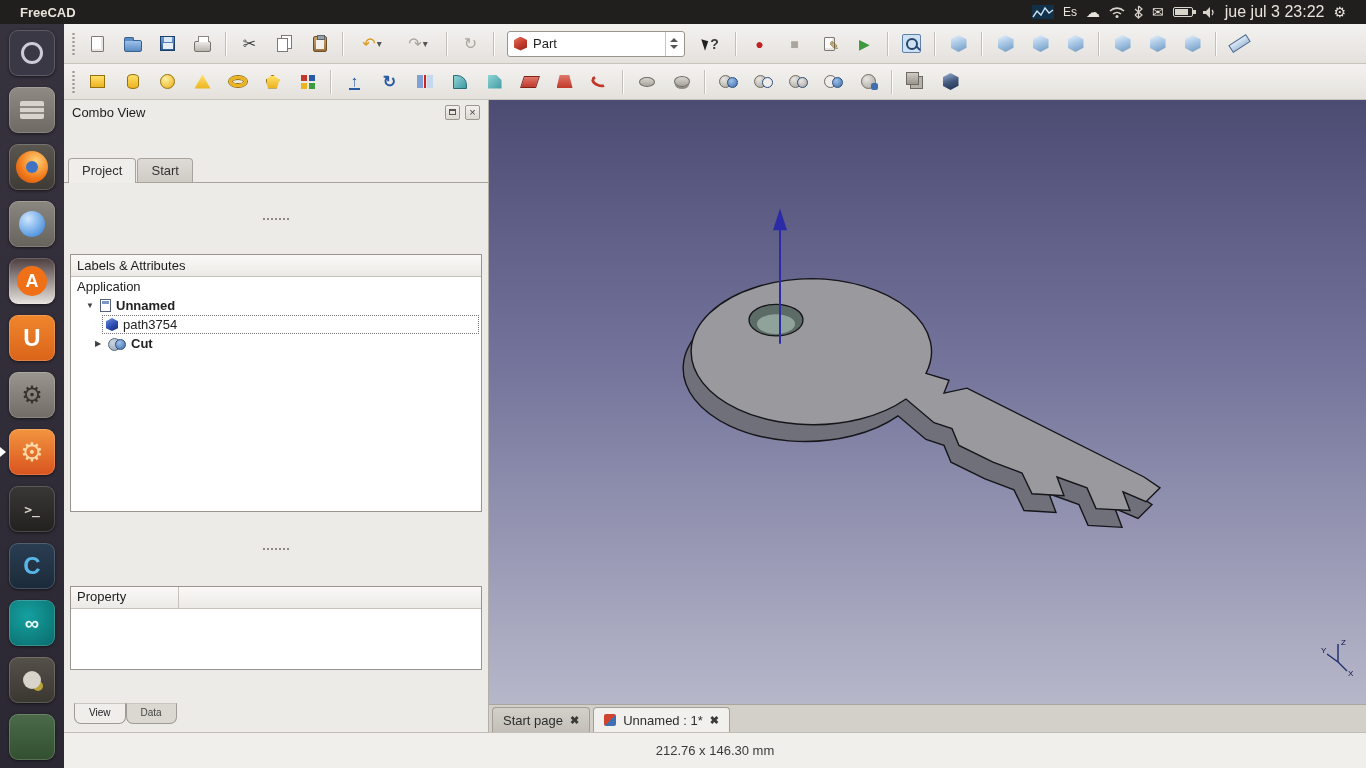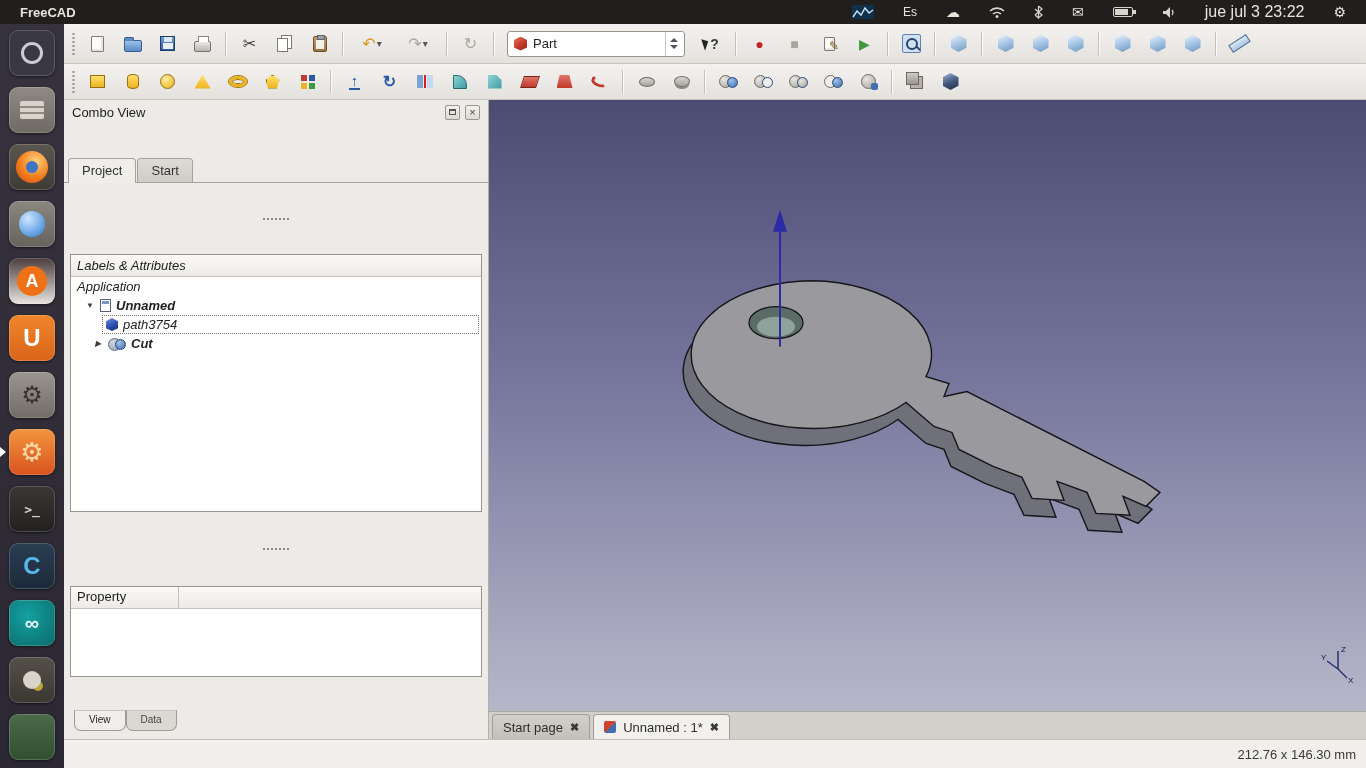--- a/index.html
+++ b/index.html
@@ -3,21 +3,21 @@
 <meta charset="utf-8">
 <style>
   html,body{margin:0;padding:0;background:#555;}
   *{box-sizing:border-box;}
   .screen{position:relative;width:1366px;height:768px;overflow:hidden;background:#d6d2cd;
     font-family:"Liberation Sans",sans-serif;color:#222;-webkit-user-select:none;}
   
   .topbar{position:absolute;left:0;top:0;width:1366px;height:24px;background:#201f1d;color:#e8e4dc;
     display:flex;align-items:center;padding:0 20px;z-index:6;font-size:13px;}
   .tb-title{font-weight:bold;}
-  .tray{margin-left:auto;display:flex;align-items:center;gap:29px;font-size:12px;}
+  .tray{margin-left:auto;display:flex;align-items:center;gap:9px;font-size:12px;}
   .tray .g{font-size:14px;line-height:1;color:#e8e4dc;}
   .battery{width:20px;height:10px;border:1px solid #d8d4cc;border-radius:2px;position:relative;}
   .battery::before{content:"";position:absolute;right:-4px;top:2px;width:3px;height:4px;background:#d8d4cc;}
   .battery::after{content:"";position:absolute;left:1px;top:1px;bottom:1px;width:13px;background:#d8d4cc;}
   .clock{font-size:16px;}
   
   .launcher{position:absolute;left:0;top:24px;width:64px;height:744px;z-index:5;
     background:linear-gradient(180deg,#36323e 0%,#2b2833 100%);display:flex;flex-direction:column;
     align-items:center;padding-top:6px;gap:11px;overflow:hidden;}
   .ltile{width:46px;height:46px;border-radius:9px;flex:0 0 auto;position:relative;
@@ -125,21 +125,21 @@
   .combo-btns{margin-left:auto;display:flex;gap:5px;}
   .wbtn{width:15px;height:15px;border:1px solid #9b978f;background:linear-gradient(#f3f1ee,#ddd9d3);border-radius:2px;
     display:flex;align-items:center;justify-content:center;font-size:11px;line-height:1;color:#444;}
   .float-glyph{width:7px;height:6px;border:1px solid #555;border-top-width:2px;}
   .combo-tabs{display:flex;padding:2px 4px 0;gap:1px;border-bottom:1px solid #a8a49d;height:27px;align-items:flex-end;flex:0 0 auto;}
   .ctab{padding:4px 13px;font-size:13px;border:1px solid #a8a49d;border-bottom:none;border-radius:4px 4px 0 0;
     background:linear-gradient(#dedbd6,#cfccc6);color:#333;margin-bottom:0;}
   .ctab.active{background:#f0eeeb;position:relative;top:1px;padding-bottom:5px;}
   .dots-h{height:7px;display:flex;align-items:center;justify-content:center;flex:0 0 auto;}
   .dots-h i{width:26px;border-top:2px dotted #8d897f;display:block;}
-  .tree-wrap{margin:0 6px;border:1px solid #99948d;background:#fff;height:258px;display:flex;flex-direction:column;font-size:13px;flex:0 0 auto;overflow:hidden;font-style:italic;}
+  .tree-wrap{margin:0 6px;border:1px solid #99948d;background:#fff;height:258px;display:flex;flex-direction:column;font-size:13px;flex:0 0 auto;overflow:hidden;}
   .tree-header{height:22px;background:linear-gradient(#faf9f7,#eceae6);border-bottom:1px solid #c6c2bb;display:flex;align-items:center;padding:0 6px;color:#1d1d1d;flex:0 0 auto;}
   .trow{height:19px;display:flex;align-items:center;gap:5px;padding-left:6px;flex:0 0 auto;}
   .trow .bold{font-weight:bold;}
   .texp{width:10px;font-size:8px;color:#3f3f3f;text-align:center;flex:0 0 auto;}
   .ind1{padding-left:14px;}.ind2{padding-left:32px;}
   .t-doc{width:11px;height:13px;background:#fff;border:1px solid #56617a;position:relative;flex:0 0 auto;}
   .t-doc::after{content:"";position:absolute;top:1px;left:1px;right:1px;height:3px;background:#7d96c9;}
   .t-cube{width:12px;height:13px;background:linear-gradient(150deg,#6f8fe0 0%,#2c4fb0 55%,#16297a 100%);
     clip-path:polygon(50% 0,100% 25%,100% 78%,50% 100%,0 78%,0 25%);flex:0 0 auto;}
   .t-cut{width:18px;height:12px;position:relative;flex:0 0 auto;}
@@ -163,22 +163,22 @@
   .canvas{flex:1;position:relative;background:linear-gradient(180deg,#4c4c73 0%,#72729a 42%,#b7b7ca 100%);overflow:hidden;}
   .canvas svg.scene{position:absolute;inset:0;width:100%;height:100%;}
   .axis-cross{position:absolute;right:10px;bottom:28px;width:36px;height:40px;}
   .mdi{height:28px;background:#d3cfc9;border-top:1px solid #aaa69f;display:flex;align-items:flex-end;padding:0 3px;gap:3px;flex:0 0 auto;}
   .mtab{display:flex;align-items:center;gap:7px;padding:0 10px;font-size:13px;border:1px solid #a29e97;border-bottom:none;
     border-radius:4px 4px 0 0;background:linear-gradient(#d3cfc9,#c4c0b9);height:25px;color:#2e2e2e;}
   .mtab.active{background:#f2f0ed;}
   .mtab .x{font-size:11px;font-weight:bold;color:#3a3a3a;}
   .mdoc{width:12px;height:12px;border-radius:2px;background:linear-gradient(135deg,#d0432e 0%,#d0432e 52%,#3f6fae 52%);}
   
-  .statusbar{height:29px;background:#f1efec;border-top:1px solid #c2beb8;display:flex;align-items:center;
-    justify-content:flex-end;padding:0 10px;font-size:13px;color:#3a3a3a;flex:0 0 auto;}
+  .statusbar{height:36px;background:#f1efec;border-top:1px solid #c2beb8;display:flex;align-items:center;
+    justify-content:center;padding:0 10px;font-size:13px;color:#3a3a3a;flex:0 0 auto;}
 </style>
 </head>
 <body>
 
 <div class="screen">
 
   <div class="topbar">
     <span class="tb-title">FreeCAD</span>
     <div class="tray">
       <svg width="22" height="14">

